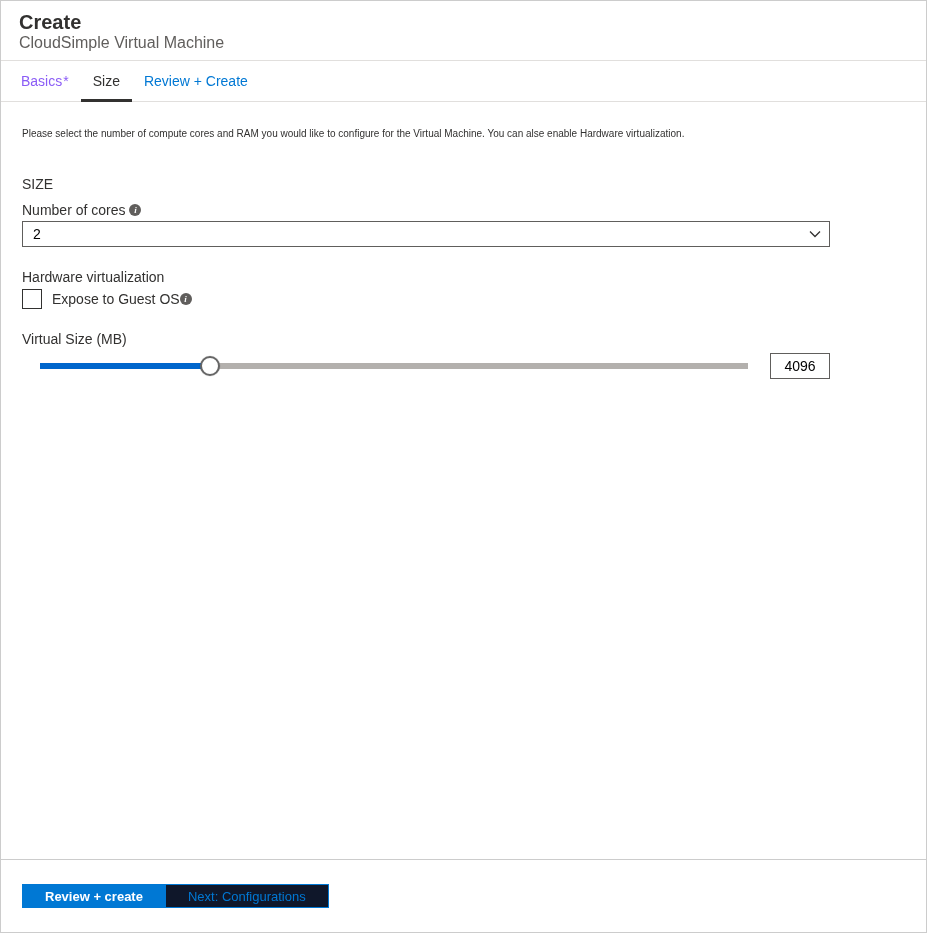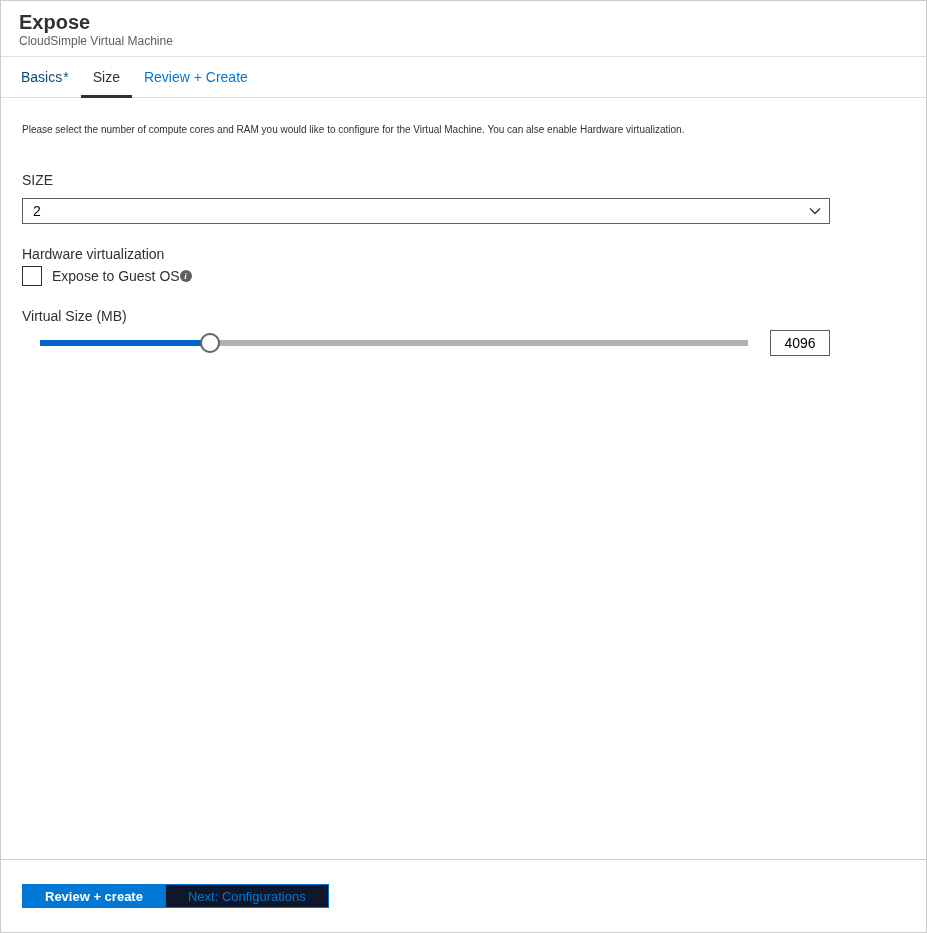--- a/index.html
+++ b/index.html
@@ -21,40 +21,40 @@
   .header {
     padding: 8px 18px 8px 18px;
     border-bottom: 1px solid #e1dfdd;
   }
   .header-title {
     font-size: 20px;
     font-weight: 600;
     line-height: 26px;
   }
   .header-subtitle {
-    font-size: 12px;
+    font-size: 16px;
     color: #605e5c;
     margin-top: -1px;
   }
   .tabs {
     display: flex;
     border-bottom: 1px solid #e1dfdd;
     padding: 0 8px;
     gap: 0;
   }
   .tab {
     padding: 12px 12px 10px 12px;
     font-size: 14px;
     cursor: pointer;
     color: #0078d4;
     border-bottom: 3px solid transparent;
     margin-bottom: -1px;
   }
   .tab.visited {
-    color: #0c4a6e;
+    color: #8b5cf6;
   }
   .tab.active {
     color: #323130;
     border-bottom: 3px solid #323130;
     font-weight: 400;
   }
   .asterisk { margin-left: 1px; }
   .content {
     flex: 1;
     padding: 20px 21px 10px 21px;
@@ -215,41 +215,45 @@
     border: 1px solid #0078d4;
     margin-left: -1px;
   }
 </style>
 </head>
 <body>
 
 <div class="page">
 
   <div class="header">
-    <div class="header-title">Expose</div>
+    <div class="header-title">Create</div>
     <div class="header-subtitle">CloudSimple Virtual Machine</div>
   </div>
 
   <div class="tabs">
     <div class="tab visited">
       <span>Basics</span><span class="asterisk">*</span>
     </div>
     <div class="tab active">
       <span>Size</span>
     </div>
     <div class="tab">
       <span>Review + Create</span>
     </div>
   </div>
 
   <div class="content">
     <div class="intro">Please select the number of compute cores and RAM you would like to configure for the Virtual Machine. You can alse enable Hardware virtualization.</div>
 
     <div class="section-title">SIZE</div>
 
+    <div class="form-label">
+      <span>Number of cores</span>
+      <span class="info-icon"></span>
+    </div>
     <div class="select-wrap">
       <select class="select">
         <option>2</option>
       </select>
       <span class="chev">
         <svg width="14" height="14" viewBox="0 0 14 14">
             <path d="M2 4.5 L7 9.5 L12 4.5" fill="none" stroke="#323130" stroke-width="1.3"></path>
           </svg>
       </span>
     </div>

